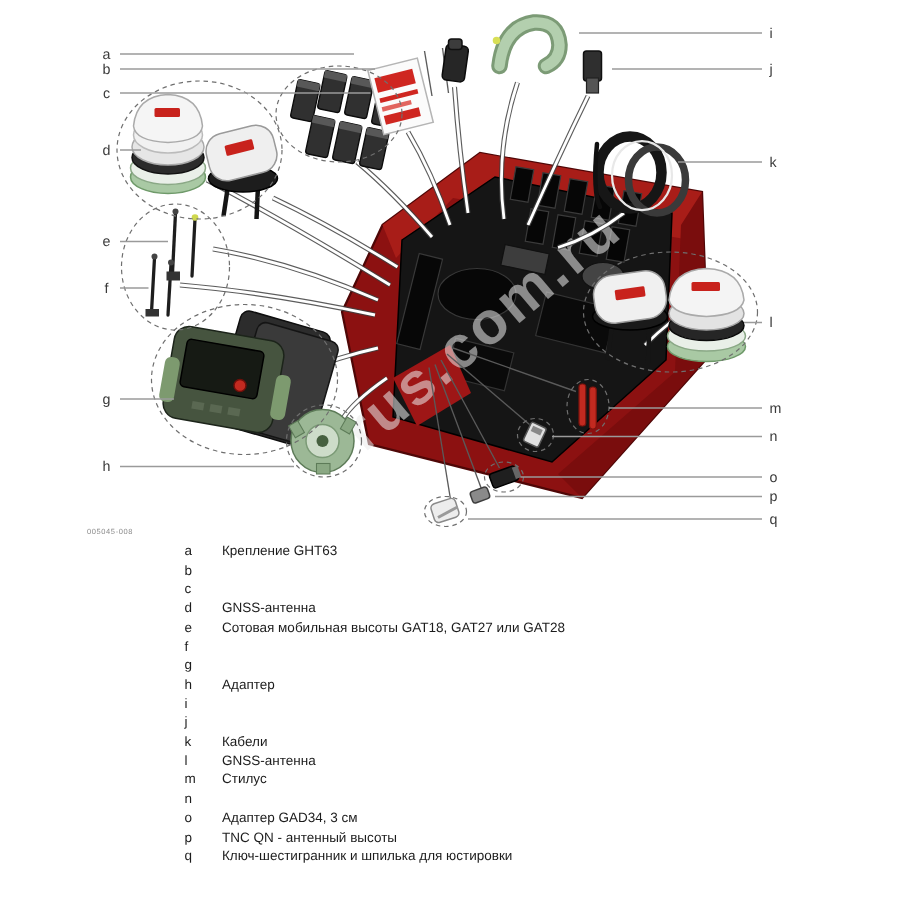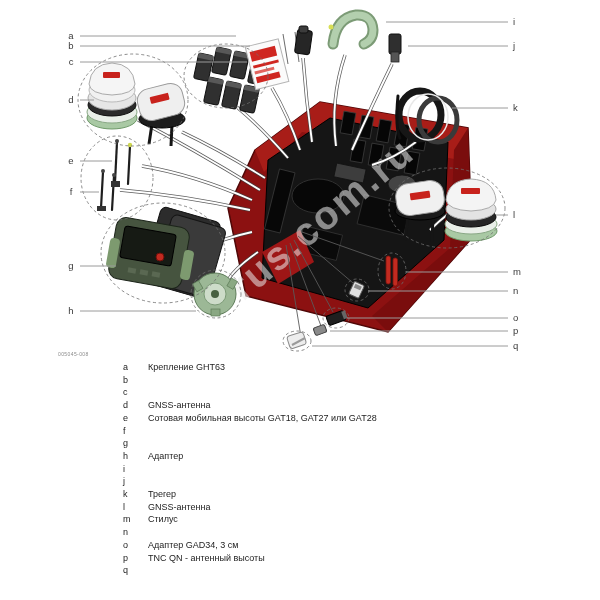--- a/index.html
+++ b/index.html
@@ -313,21 +313,21 @@
         <span class="legend-text">Адаптер</span>
       </div>
     <div class="legend-row">
         <span class="legend-letter">i</span>
       </div>
     <div class="legend-row">
         <span class="legend-letter">j</span>
       </div>
     <div class="legend-row">
         <span class="legend-letter">k</span>
-        <span class="legend-text">Трегер</span>
+        <span class="legend-text">Кабели</span>
       </div>
     <div class="legend-row">
         <span class="legend-letter">l</span>
         <span class="legend-text">GNSS-антенна</span>
       </div>
     <div class="legend-row">
         <span class="legend-letter">m</span>
         <span class="legend-text">Стилус</span>
       </div>
     <div class="legend-row">
@@ -336,16 +336,17 @@
     <div class="legend-row">
         <span class="legend-letter">o</span>
         <span class="legend-text">Адаптер GAD34, 3 см</span>
       </div>
     <div class="legend-row">
         <span class="legend-letter">p</span>
         <span class="legend-text">TNC QN - антенный высоты</span>
       </div>
     <div class="legend-row">
         <span class="legend-letter">q</span>
+        <span class="legend-text">Ключ-шестигранник и шпилька для юстировки</span>
       </div>
   </div>
 
 </div>
 
 </body></html>

